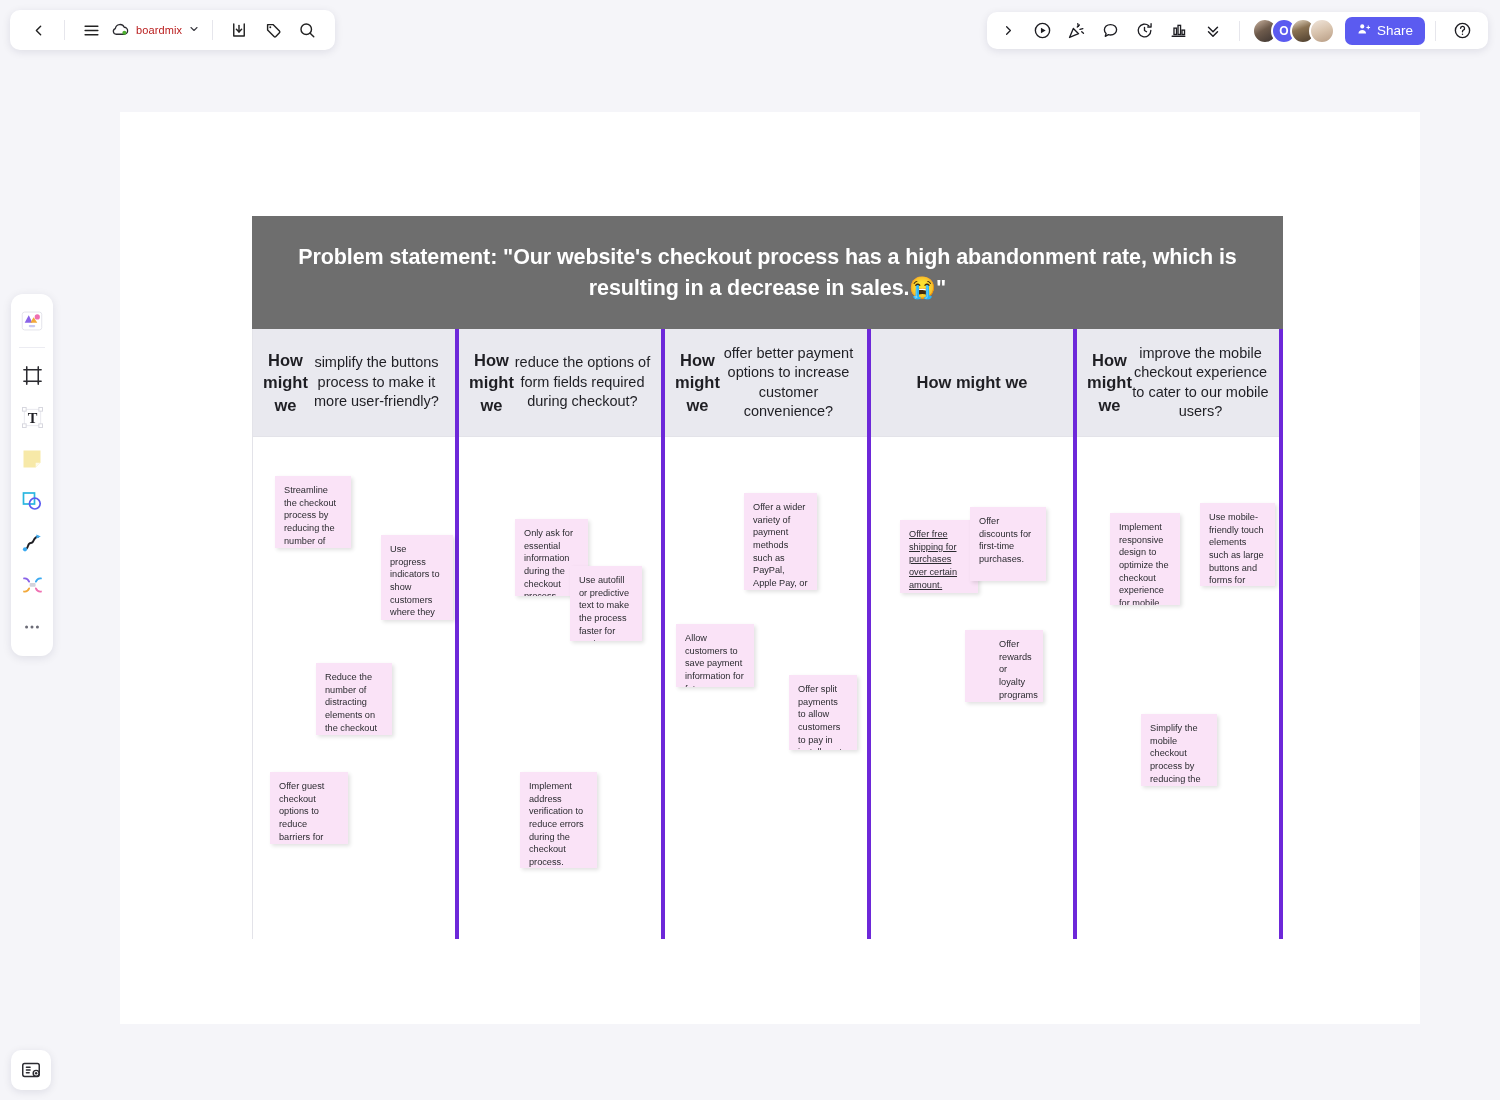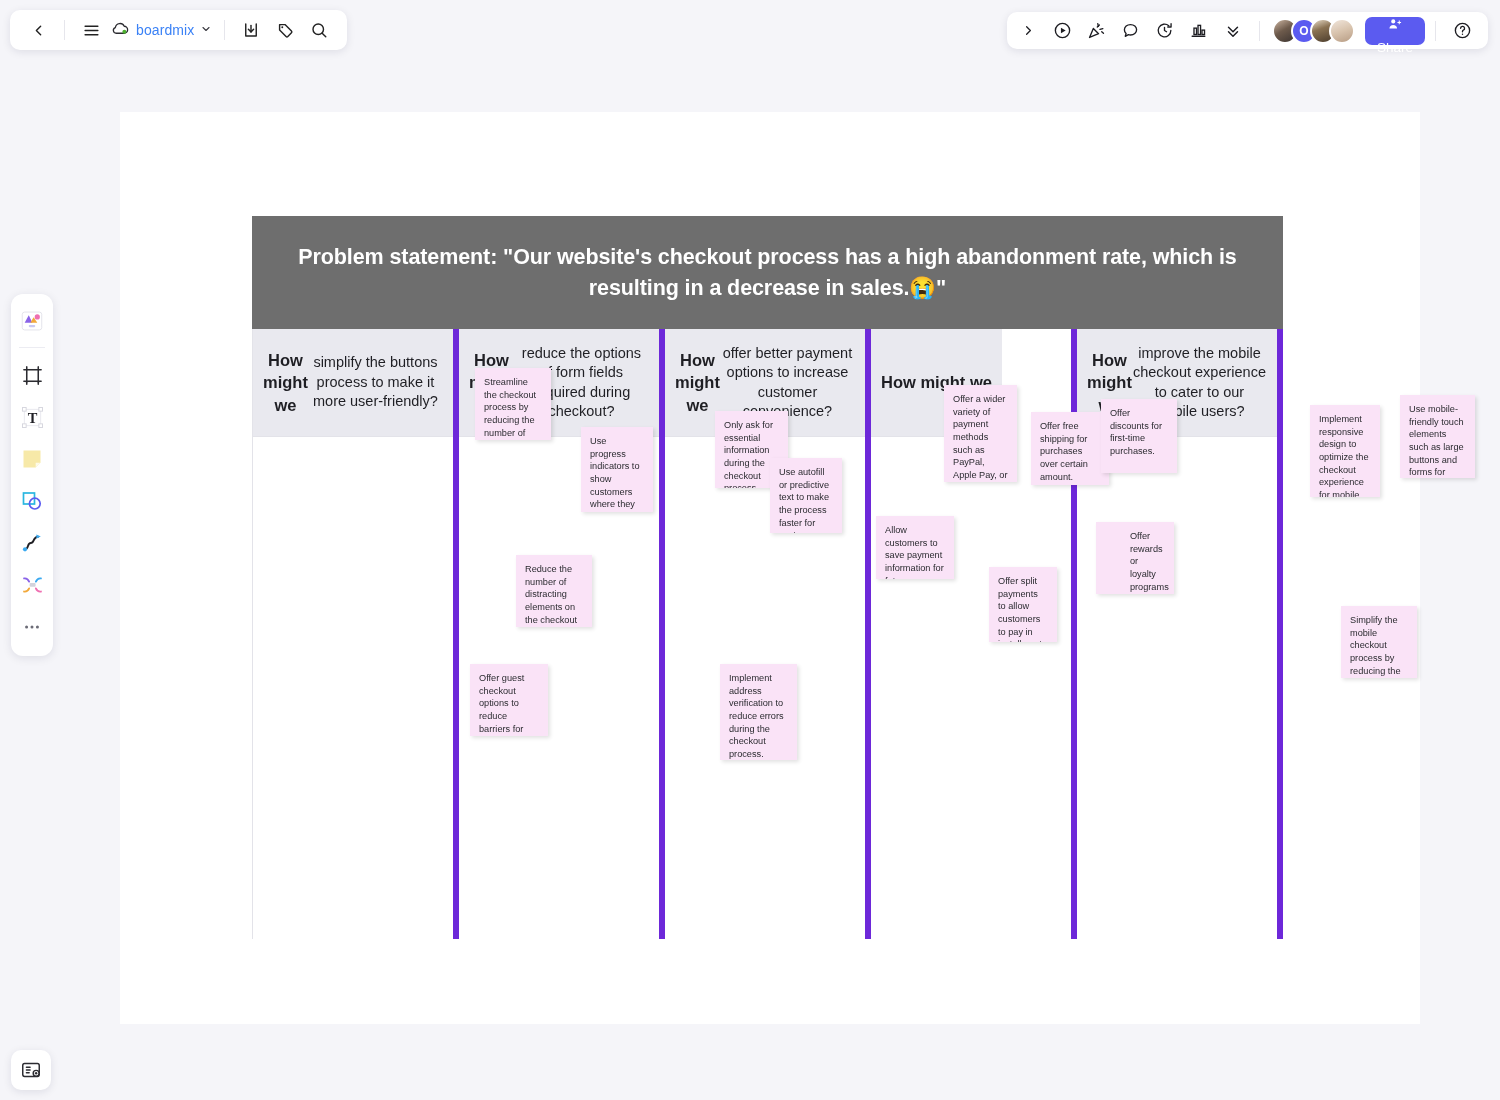--- a/index.html
+++ b/index.html
@@ -19,22 +19,22 @@
     box-shadow: 0 2px 8px rgba(20,20,60,.10);
     padding: 0 12px; gap: 2px;
   }
   .tl-bar .ico {
     width: 32px; height: 32px; display: flex;
     align-items: center; justify-content: center;
     border-radius: 6px; color: #222; cursor: pointer;
   }
   .vdiv { width: 1px; height: 20px; background: #e6e6ec; margin: 0 8px; }
   .brand {
-    display: flex; align-items: flex-start; gap: 6px;
-    font-size: 14px; color: #3b82f6; cursor: pointer;
+    display: flex; align-items: center; gap: 6px;
+    font-size: 11px; color: #b91c1c; cursor: pointer;
     padding: 0 2px;
   }
   .brand-name { font-weight: 400; letter-spacing: .1px; }
   .cloud { position: relative; width: 19px; height: 14px; }
   .cloud svg { display:block; }
 
   
   .tr-bar {
     position: absolute; right: 12px; top: 12px;
     height: 37px; display: flex; align-items: center;
@@ -61,21 +61,21 @@
   .av1 { background: linear-gradient(150deg,#cdb6a3 0%,#6e5b4c 45%,#3b3330 100%); }
   .av2 { background: #5b5bf0; }
   .av3 { background: linear-gradient(160deg,#e8dcc9 0%,#8a7253 40%,#4a3b2c 100%); }
   .av4 { background: linear-gradient(160deg,#f1e6dc 0%,#d8c3ad 50%,#b79c84 100%); }
 
   .share-btn {
     display: flex; align-items: center; gap: 6px;
     background: #5b5bf0; color: #fff;
     height: 28px; border-radius: 7px; padding: 0 12px;
     font-size: 13.5px; cursor: pointer; margin-left: 4px;
-    border: none; font-family: inherit; flex-direction: column;
+    border: none; font-family: inherit;
   }
 
   
   .lt-bar {
     position: absolute; left: 11px; top: 294px;
     width: 42px; background: #fff; border-radius: 12px;
     box-shadow: 0 2px 10px rgba(20,20,60,.10);
     padding: 8px 0 10px 0;
     display: flex; flex-direction: column; align-items: center; gap: 4px;
   }
@@ -113,22 +113,22 @@
     justify-content: center; text-align: center;
     padding: 0 26px;
     font-size: 21.5px; font-weight: 700; line-height: 1.42;
     letter-spacing: -.1px;
   }
   .hmw-cols {
     flex: 1; display: flex; border-left: 1px solid #e3e3e9;
   }
   .hmw-col {
     flex: 1 1 0; min-width: 0;
-    border-right: 6px solid #6d28d9;
-    display: flex; flex-direction: row;
+    border-right: 4px solid #6d28d9;
+    display: flex; flex-direction: column;
   }
   .col-head {
     height: 108px; background: #e9e9ef;
     border-bottom: 1px solid #e3e3e9;
     display: flex; align-items: center; justify-content: center;
     text-align: center; padding: 6px 10px;
     font-size: 14.5px; color: #1f1f24; line-height: 1.34;
   }
   .col-head .hb { font-weight: 700; font-size: 16.5px; }
   .col-body { position: relative; flex: 1; background: #fff; }
@@ -391,21 +391,21 @@
           <div class="note" style="left: 79px; top: 56px; width: 73px; height: 97px; z-index: 10;">Offer a wider variety of payment methods such as PayPal, Apple Pay, or Google Wallet.</div>
           <div class="note" style="left: 11px; top: 187px; width: 78px; height: 63px; z-index: 11;">Allow customers to save payment information for future transactions.</div>
           <div class="note" style="left: 124px; top: 238px; width: 68px; height: 75px; z-index: 12;">Offer split payments to allow customers to pay in installments.</div>
         </div>
       </div>
       <div class="hmw-col">
         <div class="col-head">
           <span class="hb">How might we</span>
         </div>
         <div class="col-body">
-          <div class="note" style="left: 29px; top: 83px; width: 78px; height: 73px; z-index: 10;">Offer free shipping for purchases over certain amount.</div>
+          <div class="note" style="left: 29px; top: 83px; width: 78px; height: 73px; z-index: 10; text-decoration: underline;">Offer free shipping for purchases over certain amount.</div>
           <div class="note" style="left: 99px; top: 70px; width: 76px; height: 74px; z-index: 11;">Offer discounts for first-time purchases.</div>
           <div class="note" style="left: 94px; top: 193px; width: 78px; height: 72px; z-index: 12; padding-left: 34px;">Offer rewards or loyalty programs for frequent purchasers.</div>
         </div>
       </div>
       <div class="hmw-col">
         <div class="col-head">
           <span class="hb">How might we</span>
           <span> improve the mobile checkout experience to cater to our mobile users?</span>
         </div>
         <div class="col-body">

